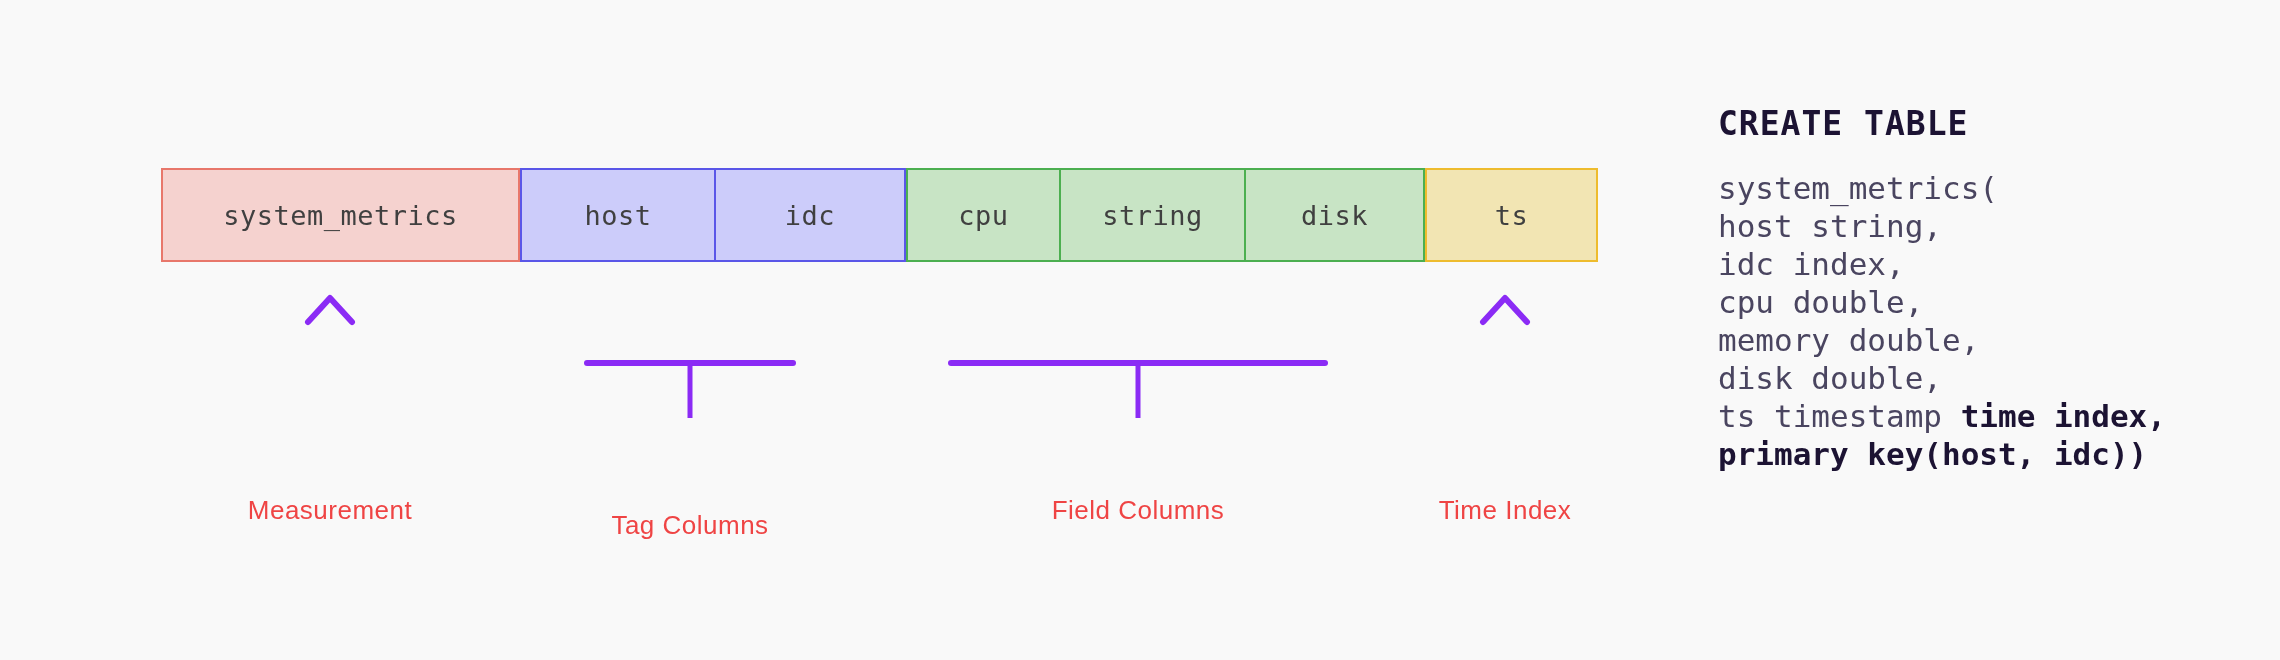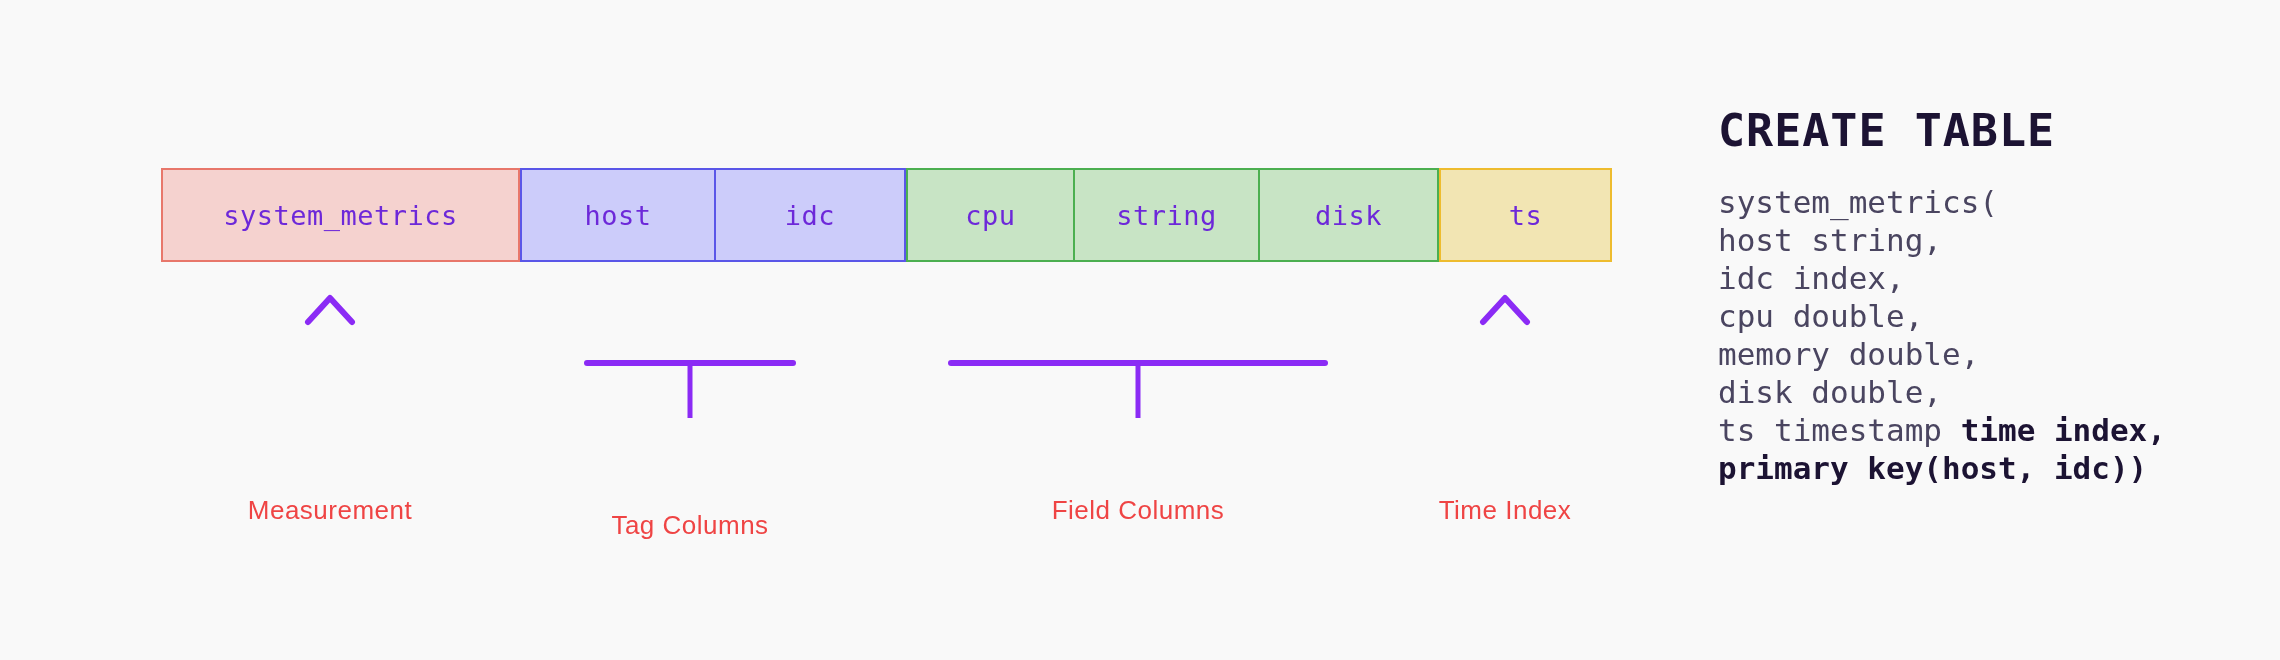--- a/index.html
+++ b/index.html
@@ -31,21 +31,21 @@
     align-items: stretch;
   }
 
   .col-box {
     box-sizing: border-box;
     display: flex;
     align-items: center;
     justify-content: center;
     font-family: "DejaVu Sans Mono", "Liberation Mono", monospace;
     font-size: 27px;
-    color: #6d28d9;
+    color: #404040;
     letter-spacing: 0.5px;
     white-space: nowrap;
   }
 
   .col-box.measurement {
     background: #f5d2cf;
     border: 2px solid #e8776b;
     width: 359px;
   }
   .col-box.tag {
@@ -65,21 +65,21 @@
   .col-box.field.first { border-left-width: 2px; }
   .col-box.field.last  { border-right-width: 2px; }
   .col-box.timeindex {
     background: #f2e5b3;
     border: 2px solid #eebc2e;
     width: 173px;
   }
 
   .w-host   { width: 195px; }
   .w-idc    { width: 191px; }
-  .w-cpu    { width: 168px; }
+  .w-cpu    { width: 154px; }
   .w-memory { width: 185px; }
   .w-disk   { width: 180px; }
 
   
   .connectors {
     position: absolute;
     left: 0;
     top: 0;
     width: 2280px;
     height: 660px;
@@ -100,21 +100,21 @@
   }
 
   
   .code-panel {
     position: absolute;
     left: 1718px;
     top: 104px;
   }
   .code-title {
     font-family: "DejaVu Sans Mono", "Liberation Mono", monospace;
-    font-size: 45px;
+    font-size: 33px;
     font-weight: bold;
     color: #1c1333;
     letter-spacing: 1px;
     margin-bottom: 26px;
     white-space: nowrap;
   }
   .code-body {
     font-family: "DejaVu Sans Mono", "Liberation Mono", monospace;
     font-size: 31px;
     line-height: 38px;

